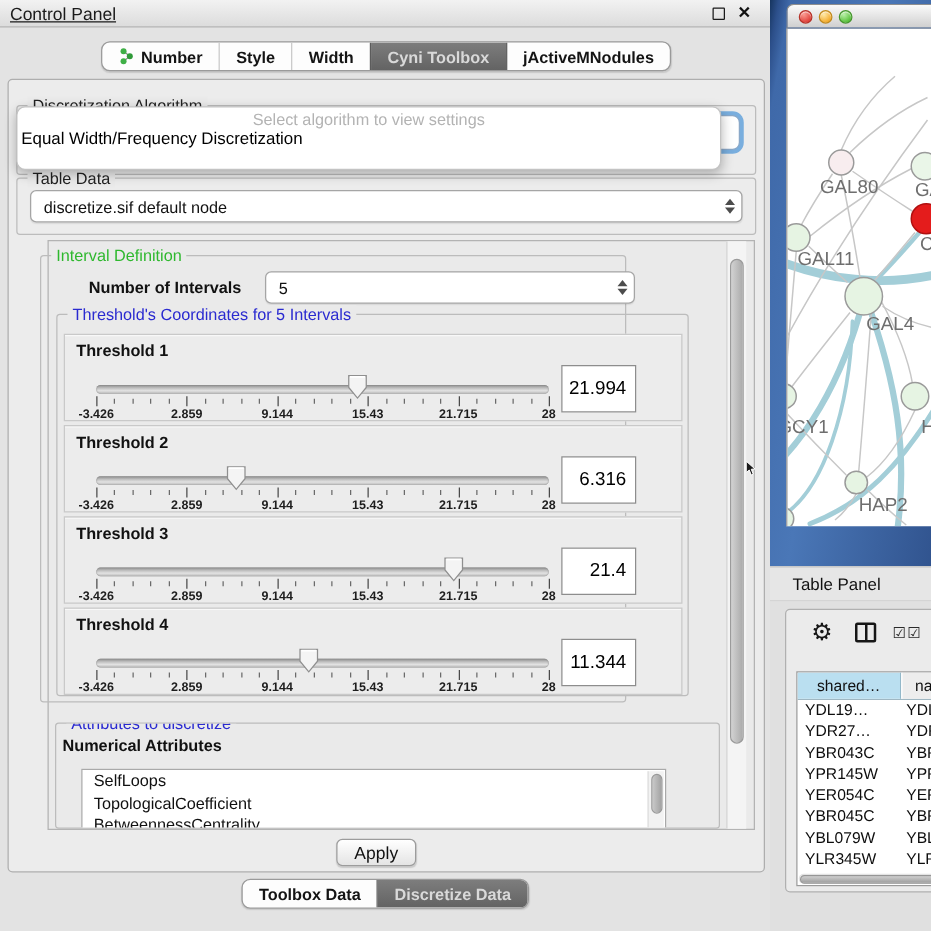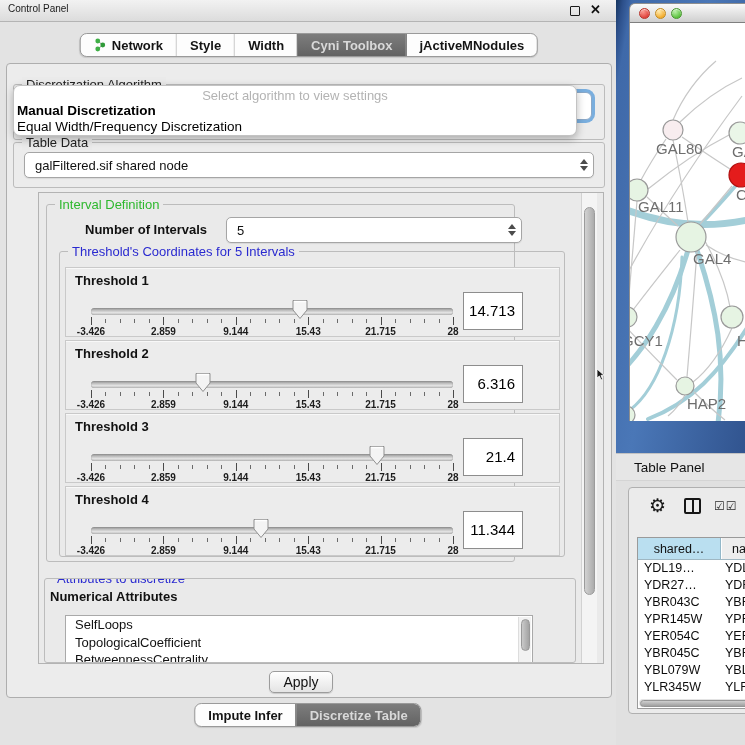--- a/index.html
+++ b/index.html
@@ -3,21 +3,21 @@
 <meta charset="utf-8">
 <style>
   html,body{margin:0;padding:0;background:#bfbfbf;}
   *{box-sizing:border-box;font-family:"Liberation Sans",sans-serif;}
   #root{position:relative;width:745px;height:745px;background:#e3e3e3;overflow:hidden;}
 
   
   #left-panel{position:absolute;left:0;top:0;width:616px;height:745px;background:#e3e3e3;}
   #cp-titlebar{position:absolute;left:0;top:0;width:100%;height:22px;
     background:linear-gradient(#f2f2f2,#dcdcdc);border-bottom:1px solid #b4b4b4;}
-  #cp-title{position:absolute;left:8px;top:3px;font-size:10px;color:#1a1a1a;}
+  #cp-title{position:absolute;left:8px;top:3px;font-size:14px;color:#1a1a1a;text-decoration:underline;}
   #cp-float{position:absolute;right:36px;top:6px;width:10px;height:10px;border:1.6px solid #1a1a1a;border-radius:1px;}
   #cp-close{position:absolute;right:15px;top:2px;font-size:13px;font-weight:bold;color:#111;}
 
   
   .tab-pill{position:absolute;display:flex;align-items:stretch;background:#fdfdfd;
     border:1px solid #9a9a9a;border-radius:7px;overflow:hidden;height:24px;
     box-shadow:0 1px 1px rgba(0,0,0,.12);}
   #top-tabs{top:33px;left:309px;transform:translateX(-50%);}
   .tab{display:flex;align-items:center;padding:0 13px;font-size:13px;font-weight:bold;color:#141414;white-space:nowrap;}
   .tab + .tab{border-left:1px solid #c9c9c9;}
@@ -53,21 +53,21 @@
   .combo .spinner .up{width:0;height:0;border-left:4px solid transparent;border-right:4px solid transparent;border-bottom:5px solid #4c4c4c;}
   .combo .spinner .down{width:0;height:0;border-left:4px solid transparent;border-right:4px solid transparent;border-top:5px solid #4c4c4c;}
   #tabledata-combo{left:24px;top:152px;width:570px;height:26px;}
 
   #scroll-pane{position:absolute;left:38px;top:192px;width:566px;height:472px;
     background:#eaeaea;border:1px solid #b3b3b3;}
   #vscrollbar{position:absolute;left:581px;top:193px;width:16px;height:470px;background:#f4f4f4;border-left:1px solid #d2d2d2;}
   #vscroll-thumb{position:absolute;left:2px;top:14px;width:11px;height:388px;border-radius:6px;
     background:linear-gradient(90deg,#d2d2d2,#ababab);border:1px solid #9b9b9b;}
 
-  #interval-group{left:46px;top:204px;width:469px;height:358px;}
+  #interval-group{left:32px;top:204px;width:469px;height:358px;}
   .group .group-title{background:#eaeaea;}
   #num-intervals-label{position:absolute;left:38px;top:17px;font-size:13px;font-weight:bold;color:#111;}
   #num-intervals-combo{left:179px;top:12px;width:296px;height:26px;}
 
   #thresholds-group{position:absolute;left:12px;top:46px;width:506px;height:306px;border:1px solid #bcbcbc;border-radius:3px;}
   #threshold-list{position:absolute;left:0;top:0;width:100%;height:100%;}
   .threshold-panel{position:absolute;left:5px;width:495px;height:70px;background:#ececec;
     border:1px solid #c9c9c9;box-shadow:inset 0 1px 0 #f8f8f8;}
   .threshold-label{position:absolute;left:9px;top:5px;font-size:13px;font-weight:bold;color:#111;}
   .slider-block{position:absolute;left:25px;top:31px;width:362px;height:39px;}
@@ -149,21 +149,21 @@
 
     <div class="tab-pill" id="top-tabs">
       <div class="tab">
         <svg class="net-tab-icon" viewBox="0 0 13 14">
           <line x1="4" y1="3" x2="9" y2="7" stroke="#8a8a8a" stroke-width="1"></line>
           <line x1="4" y1="11" x2="9" y2="7" stroke="#8a8a8a" stroke-width="1"></line>
           <circle cx="4" cy="3" r="2.4" fill="#3faf46"></circle>
           <circle cx="9" cy="7" r="2.4" fill="#2f9a38"></circle>
           <circle cx="4" cy="11" r="2.4" fill="#3faf46"></circle>
         </svg>
-        <span>Network</span>
+        <span>Number</span>
       </div>
       <div class="tab">
           <span>Style</span>
         </div>
       <div class="tab">
           <span>Width</span>
         </div>
       <div class="tab selected">
           <span>Cyni Toolbox</span>
         </div>
@@ -174,29 +174,28 @@
 
     <div id="main-panel"></div>
 
     <div class="group" id="algo-group">
       <span class="group-title">Discretization Algorithm</span>
     </div>
     <div id="algo-combo-fragment"></div>
 
     <div id="algo-popup">
       <div class="prompt">Select algorithm to view settings</div>
-      <div class="opt bold">Manual Discretization</div>
       <div class="opt">Equal Width/Frequency Discretization</div>
     </div>
 
     <div class="group" id="tabledata-group">
       <span class="group-title">Table Data</span>
     </div>
     <div class="combo" id="tabledata-combo">
-      <span>galFiltered.sif shared node</span>
+      <span>discretize.sif default node</span>
       <span class="spinner">
           <span class="up"></span>
           <span class="down"></span>
         </span>
     </div>
 
     <div id="scroll-pane"></div>
     <div id="vscrollbar">
       <div id="vscroll-thumb"></div>
     </div>
@@ -252,21 +251,21 @@
                 </div>
       <div class="tick-labels">
                   <span style="left: 0%;">-3.426</span>
                   <span style="left: 20%;">2.859</span>
                   <span style="left: 40%;">9.144</span>
                   <span style="left: 60%;">15.43</span>
                   <span style="left: 80%;">21.715</span>
                   <span style="left: 100%;">28</span>
                 </div>
     </div>
-    <div class="value-box">14.713</div>
+    <div class="value-box">21.994</div>
   </div>
             <div class="threshold-panel" style="top: 88px;">
     <div class="threshold-label">Threshold 2</div>
     <div class="slider-block">
       <div class="slider-track"></div>
       <svg class="slider-handle" viewBox="0 0 17 21" style="left: 30.9998%;">
         <path d="M1.5 1.5 h14 v9.5 l-7 8.5 l-7 -8.5 z" fill="#f4f4f4" stroke="#8f8f8f" stroke-width="1"></path>
         <path d="M2.5 2.5 h12" stroke="#ffffff" stroke-width="1.5" fill="none"></path>
       </svg>
       <div class="ticks">
@@ -417,24 +416,24 @@
           <div id="attr-scrollbar">
           <div id="attr-thumb"></div>
         </div>
         </div>
     </div>
 
     <div id="apply-btn">Apply</div>
 
     <div class="tab-pill" id="bottom-tabs">
       <div class="tab">
-          <span>Impute Infer</span>
+          <span>Toolbox Data</span>
         </div>
       <div class="tab selected">
-          <span>Discretize Table</span>
+          <span>Discretize Data</span>
         </div>
     </div>
 
     <svg id="cursor" width="9" height="13" viewBox="0 0 9 13">
       <path d="M1 1 L1 10 L3.4 8 L5 12 L6.6 11.3 L5 7.4 L8 7.2 Z" fill="#1a1a1a" stroke="#fff" stroke-width="0.8"></path>
     </svg>
   </div>
 
   <div id="right-side">
     <div id="desktop"></div>

